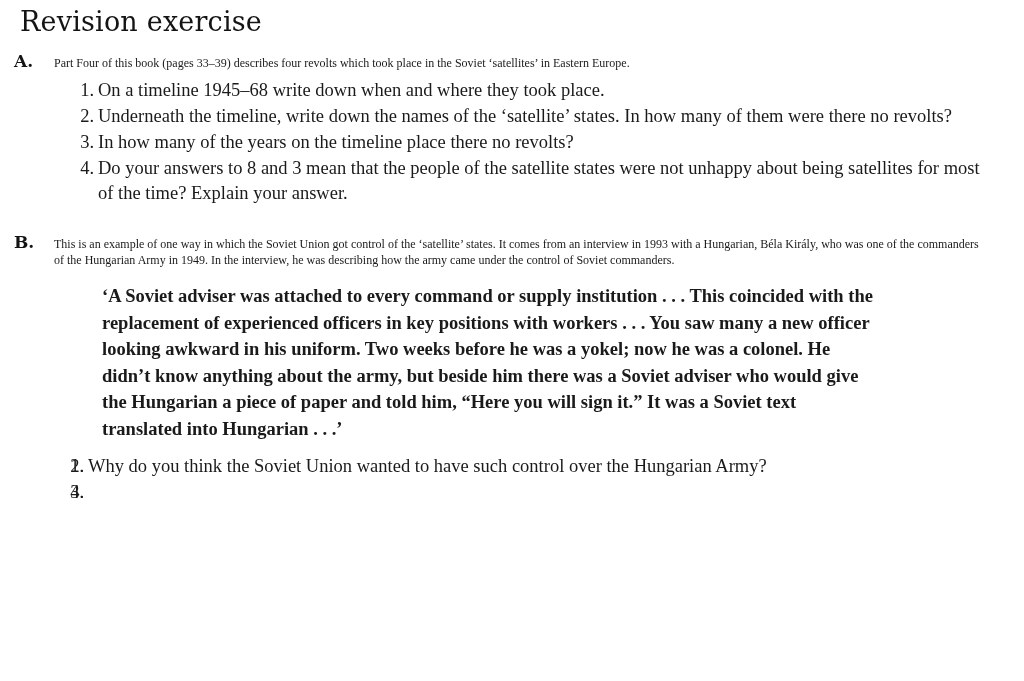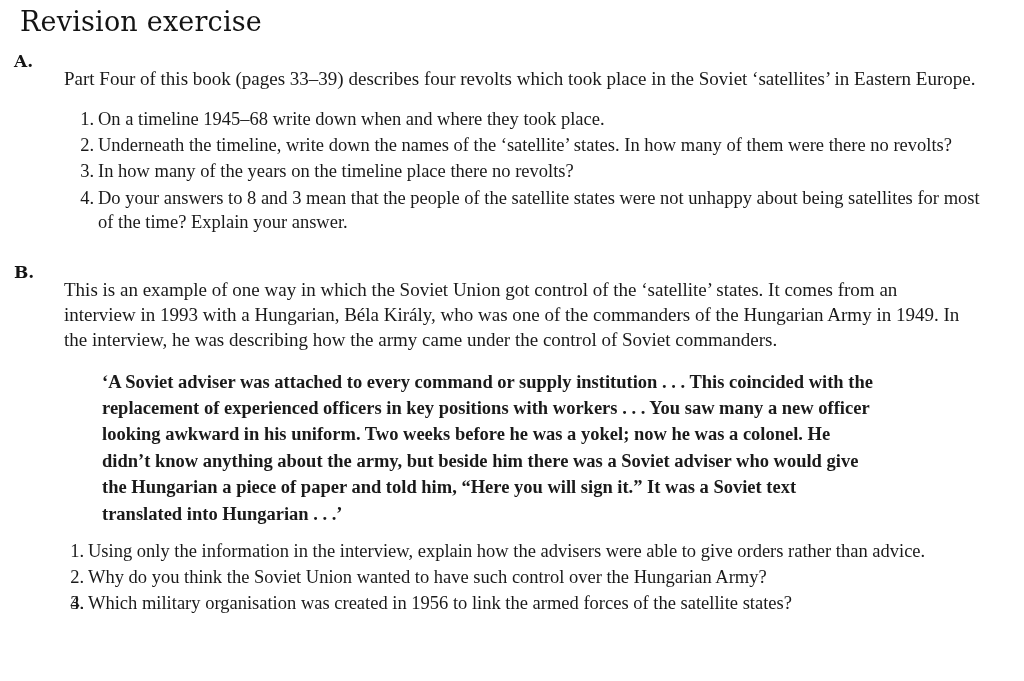--- a/index.html
+++ b/index.html
@@ -45,22 +45,22 @@
     flex: 0 0 34px;
     padding-top: 1px;
     color: #141414;
   }
   .sec-body {
     flex: 1 1 auto;
     font-size: 18.5px;
     line-height: 1.33;
   }
   .lead {
-    margin: 16px;
-    font-size: 19px;
+    margin: 6px;
+    font-size: 12px;
     line-height: 1.33;
     color: #1a1a1a;
   }
   .sec-b .lead { padding-right: 6px; }
 
   ol.qlist {
     list-style: none;
     margin: 1px 0 0 0;
     padding: 0 0 0 26px;
   }
@@ -133,30 +133,28 @@
     <div class="sec-body">
       <p class="lead">This is an example of one way in which the Soviet Union got control of the ‘satellite’ states. It comes from an interview in 1993 with a Hungarian, Béla Király, who was one of the commanders of the Hungarian Army in 1949. In the interview, he was describing how the army came under the control of Soviet commanders.</p>
 
       <blockquote class="extract">
         <p>‘A Soviet adviser was attached to every command or supply institution . . . This coincided with the replacement of experienced officers in key positions with workers . . . You saw many a new officer looking awkward in his uniform. Two weeks before he was a yokel; now he was a colonel. He didn’t know anything about the army, but beside him there was a Soviet adviser who would give the Hungarian a piece of paper and told him, “Here you will sign it.” It was a Soviet text translated into Hungarian . . .’</p>
       </blockquote>
 
       <ol class="qlist">
         <li>
           <span class="num">1.</span>
-          <span>Using only the information in the interview, explain how the advisers were able to give orders rather than advice.</span>
         </li>
         <li>
           <span class="num">2.</span>
           <span>Why do you think the Soviet Union wanted to have such control over the Hungarian Army?</span>
         </li>
         <li>
           <span class="num">3.</span>
         </li>
         <li>
           <span class="num">4.</span>
-          <span>Which military organisation was created in 1956 to link the armed forces of the satellite states?</span>
         </li>
       </ol>
     </div>
   </div>
 
 </div>
 
 </body></html>

